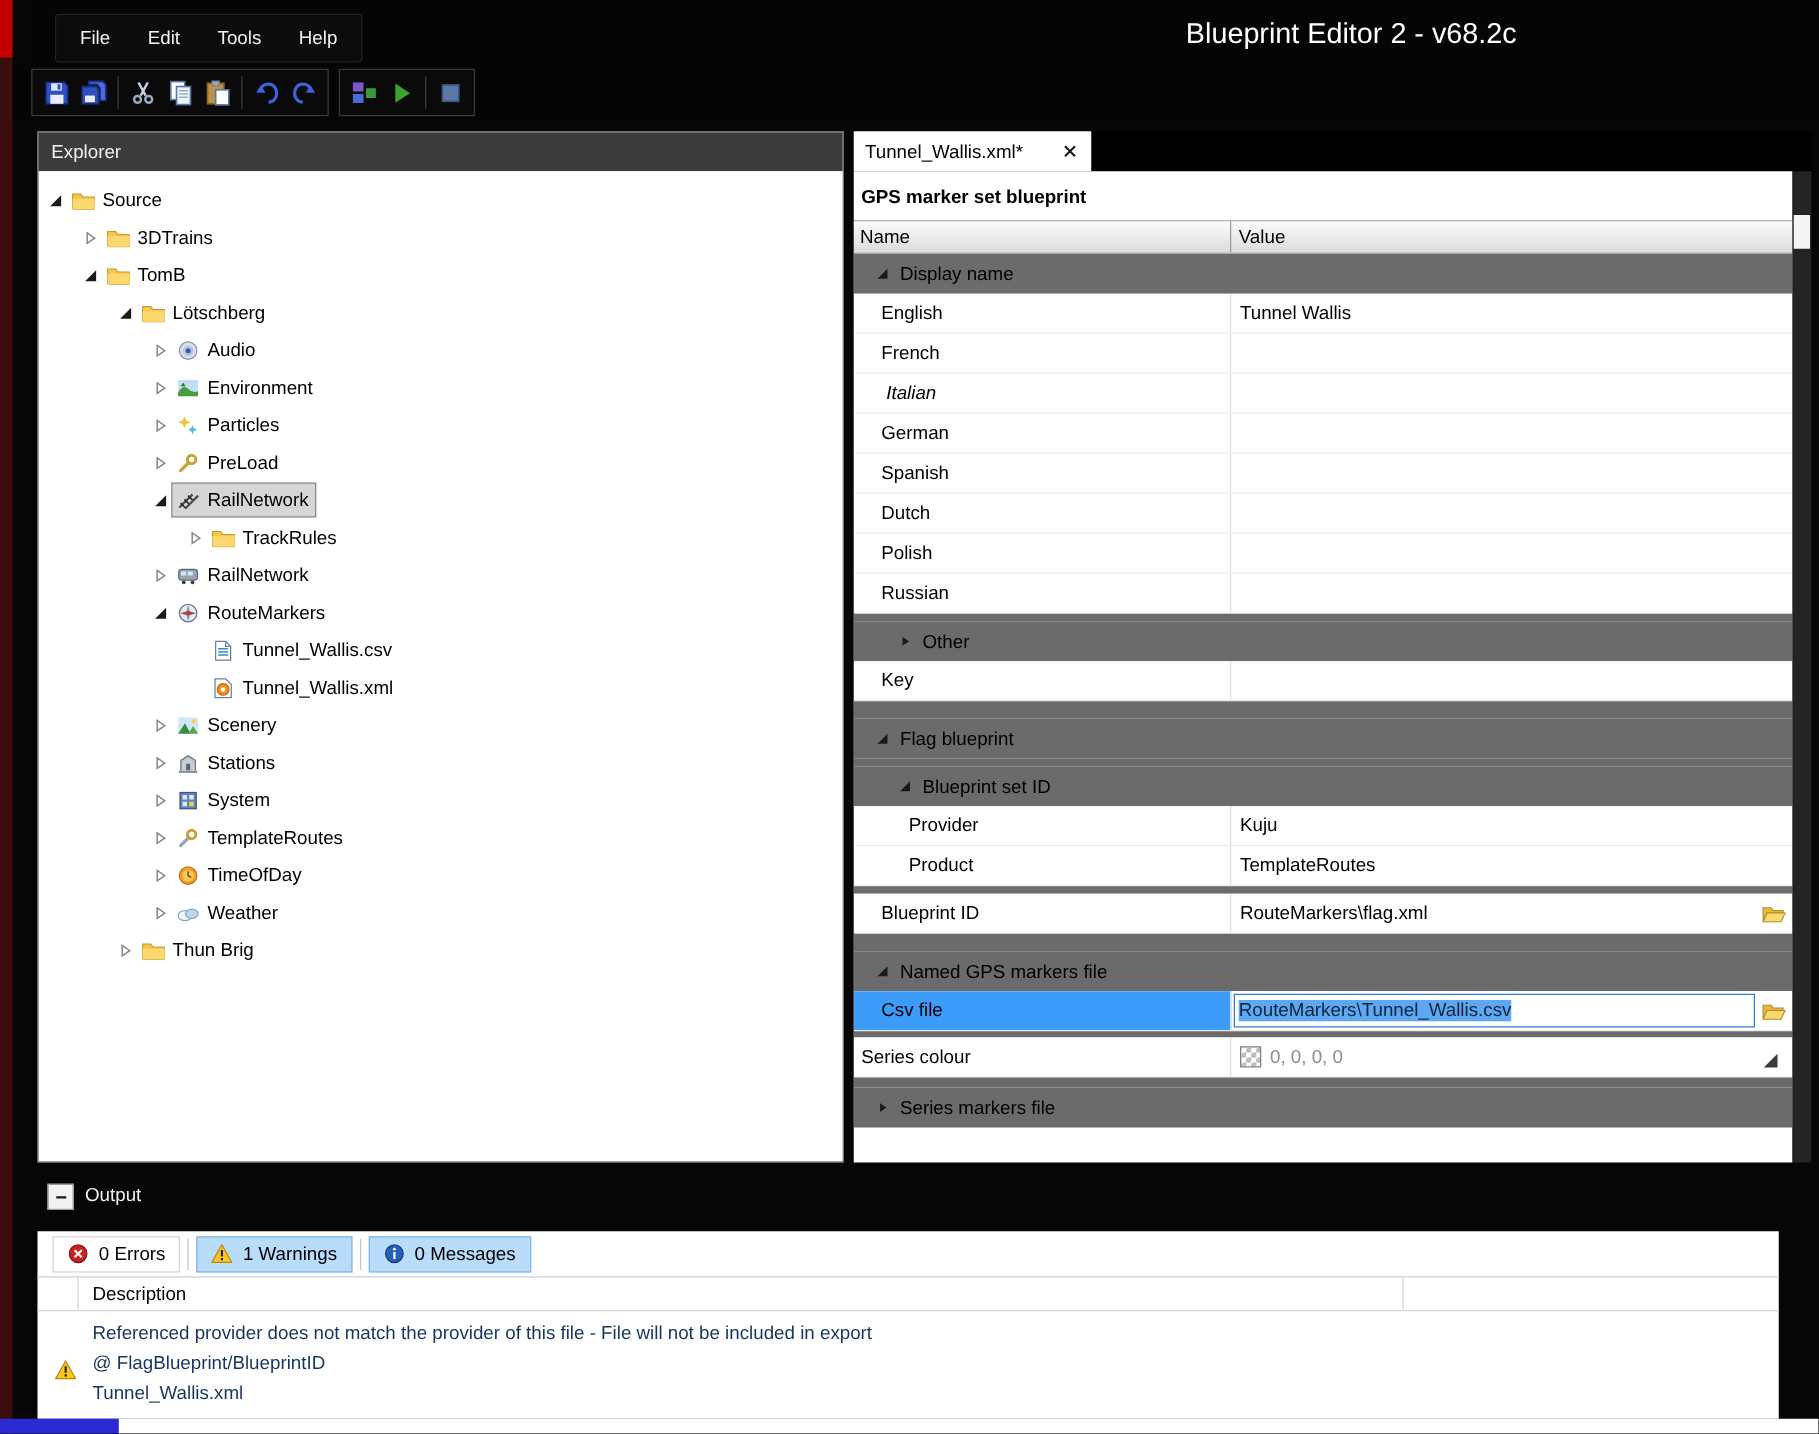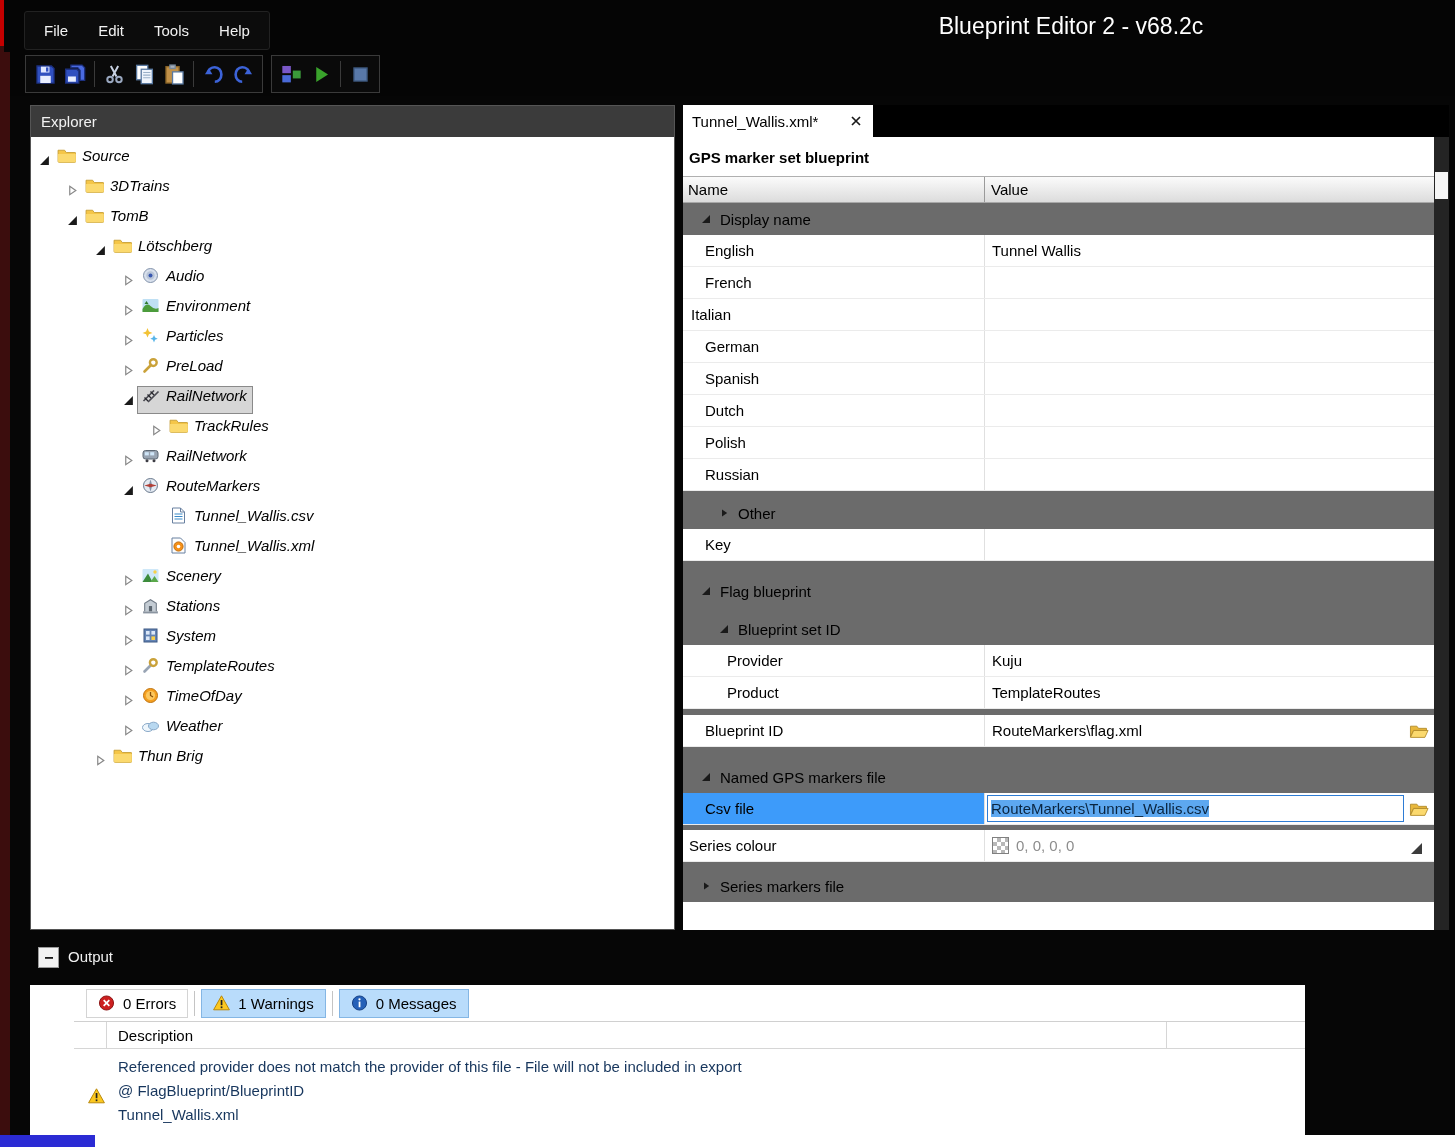--- a/index.html
+++ b/index.html
@@ -9,21 +9,21 @@
   .ic svg{width:100%;height:100%;display:block;}
 
   
   .left-strip{position:absolute;left:0;top:0;width:10px;height:1147px;background:#3c0d0d;}
   .left-strip-top{height:46px;background:#c40000;}
   .pink-notch{position:absolute;left:545px;top:0;width:12px;height:8px;background:#ff5fa2;}
   .bottom-blue{position:absolute;left:0;top:1135px;width:95px;height:12px;background:#2b2bd4;}
   .bottom-white{position:absolute;left:95px;top:1135px;right:0;height:12px;background:#ffffff;}
 
   
-  .titlebar{position:absolute;left:4px;top:0;right:0;height:52px;background:#050505;}
+  .titlebar{position:absolute;left:24px;top:0;right:0;height:52px;background:#050505;}
   .menubar{position:absolute;left:20px;top:11px;height:37px;display:flex;align-items:center;
            background:#0c0c0c;border:1px solid #222;border-radius:3px;padding:0 4px;}
   .menu-item{color:#f2f2f2;font-size:15px;padding:7px 15px;}
   .title-text{position:absolute;left:683px;right:0;top:0;height:52px;display:flex;align-items:center;
               justify-content:center;color:#ffffff;font-size:23px;}
 
   
   .toolbar{position:absolute;left:10px;top:52px;right:0;height:44px;background:#050505;
            display:flex;align-items:center;padding-left:15px;gap:8px;}
   .tb-group{display:flex;align-items:center;border:1px solid #3a3a3a;background:#0a0a0a;height:36px;padding:0 4px;}
@@ -31,21 +31,21 @@
   .tb-ic{width:21px;height:21px;}
   .tb-sep{width:1px;height:26px;background:#3a3a3a;margin:0 4px;}
 
   
   .explorer{position:absolute;left:30px;top:105px;width:645px;height:825px;border:1px solid #555;
             background:#fff;box-sizing:border-box;}
   .explorer-header{height:31px;background:#3b3b3b;color:#f2f2f2;font-size:15px;line-height:31px;padding-left:10px;}
   .explorer-body{height:calc(100% - 31px);background:#fff;overflow:hidden;padding-top:8px;box-sizing:border-box;}
   .tree-row{height:30px;display:flex;align-items:center;}
   .tree-arrow{width:11px;height:11px;flex:0 0 11px;}
-  .row-content{display:flex;height:26px;padding:0 5px 0 3px;border:1px solid transparent;margin-left:3px;font-style:italic;}
+  .row-content{display:flex;align-items:center;height:26px;padding:0 5px 0 3px;border:1px solid transparent;margin-left:3px;}
   .row-content.selected{background:#d6d6d6;border-color:#8a8a8a;}
   .tree-icon{width:19px;height:17px;margin-right:6px;}
   .tree-label{font-size:15px;color:#000;white-space:pre;}
 
   
   .editor{position:absolute;left:683px;top:105px;width:766px;height:825px;background:#000;}
   .tabstrip{height:32px;background:#000;display:flex;}
   .tab{background:#fff;display:flex;align-items:center;gap:32px;padding:0 11px 0 9px;font-size:15px;color:#000;}
   .tab-close{width:12px;height:12px;}
   .editor-body{position:absolute;left:0;top:32px;right:15px;bottom:0;background:#fff;overflow:hidden;}
@@ -76,21 +76,21 @@
   .corner-tri{position:absolute;right:12px;bottom:7px;width:0;height:0;
               border-left:11px solid transparent;border-bottom:11px solid #3c3c3c;}
   .vscroll{position:absolute;top:32px;right:0;bottom:0;width:15px;background:#242424;}
   .vthumb{position:absolute;left:1px;right:1px;top:35px;height:27px;background:#f5f5f5;}
 
   
   .output-collapse{position:absolute;left:38px;top:947px;width:21px;height:21px;background:#f2f2f2;
                    border:1px solid #9a9a9a;display:flex;align-items:center;justify-content:center;box-sizing:border-box;}
   .output-collapse .ic{width:12px;height:12px;}
   .output-title{position:absolute;left:68px;top:948px;color:#f0f0f0;font-size:15px;}
-  .output-content{position:absolute;left:30px;top:985px;width:1275px;height:150px;background:#fff;box-sizing:border-box;padding-left:44px;}
+  .output-content{position:absolute;left:30px;top:985px;width:1393px;height:150px;background:#fff;box-sizing:border-box;}
   .filters{height:37px;display:flex;align-items:center;padding-left:12px;border-bottom:1px solid #d0d0d0;box-sizing:border-box;}
   .filter-btn{display:flex;align-items:center;gap:8px;font-size:15px;color:#000;padding:5px 11px;
               border:1px solid #d4d4d4;background:#fff;}
   .filter-btn.active{background:#b9dcfb;border-color:#84b6e4;}
   .filter-sep{width:1px;height:25px;background:#c4c4c4;margin:0 6px;}
   .filter-icon{width:17px;height:16px;}
   .desc-header{height:27px;display:flex;align-items:center;padding-left:44px;font-size:15px;color:#000;
                border-bottom:1px solid #d6d6d6;position:relative;box-sizing:border-box;}
   .vline{position:absolute;top:0;bottom:0;width:1px;background:#d6d6d6;}
   .v1{left:32px;} .v2{left:1092px;}
@@ -599,21 +599,21 @@
           </div>
           <div class="g-prop">
             <div class="g-name" style="padding-left: 22px;">
               <span>French</span>
             </div>
             <div class="g-value">
               <span></span>
             </div>
           </div>
           <div class="g-prop">
-            <div class="g-name" style="padding-left: 8px;">
+            <div class="g-name" style="padding-left: 26px; font-style: italic;">
               <span>Italian</span>
             </div>
             <div class="g-value">
               <span></span>
             </div>
           </div>
           <div class="g-prop">
             <div class="g-name" style="padding-left: 22px;">
               <span>German</span>
             </div>

